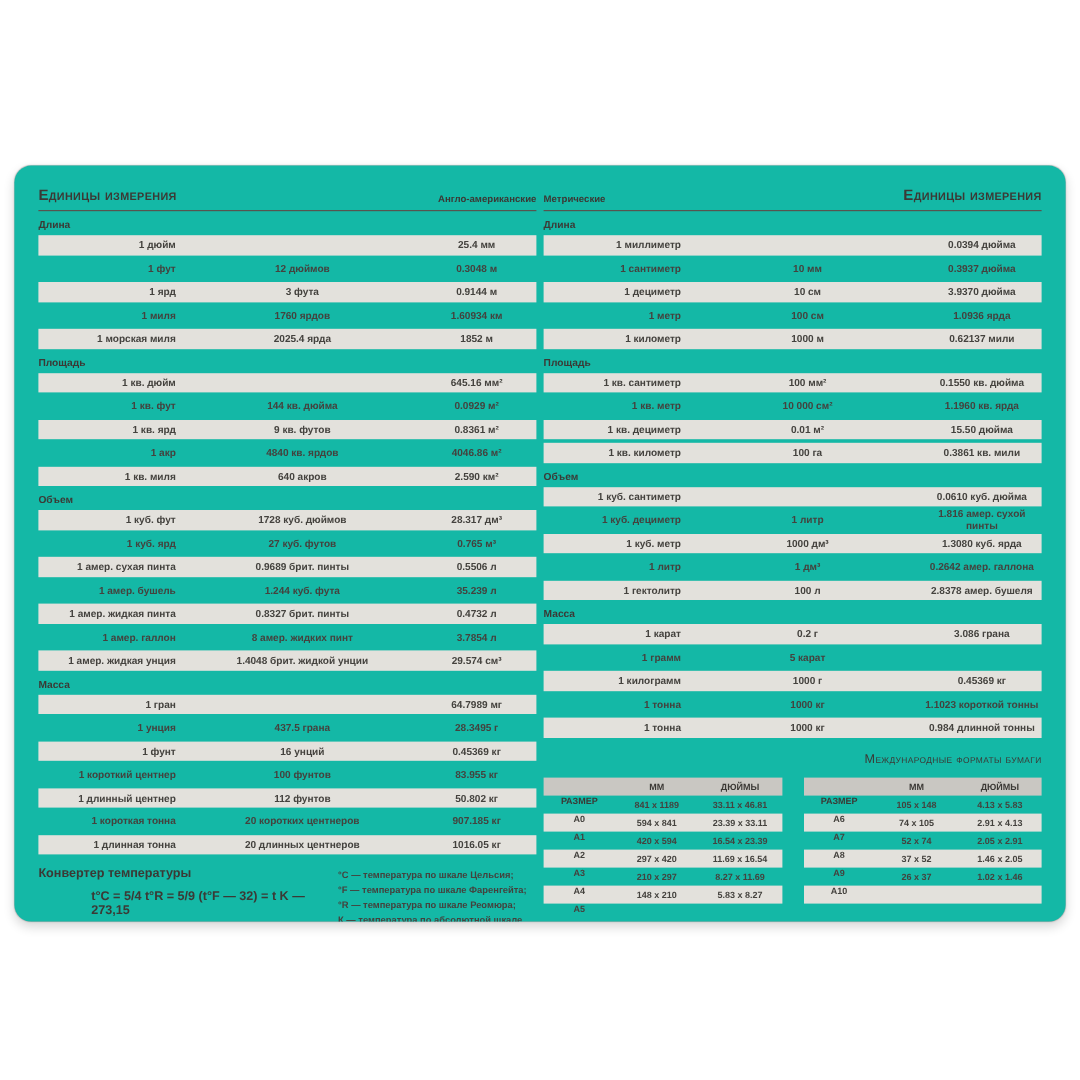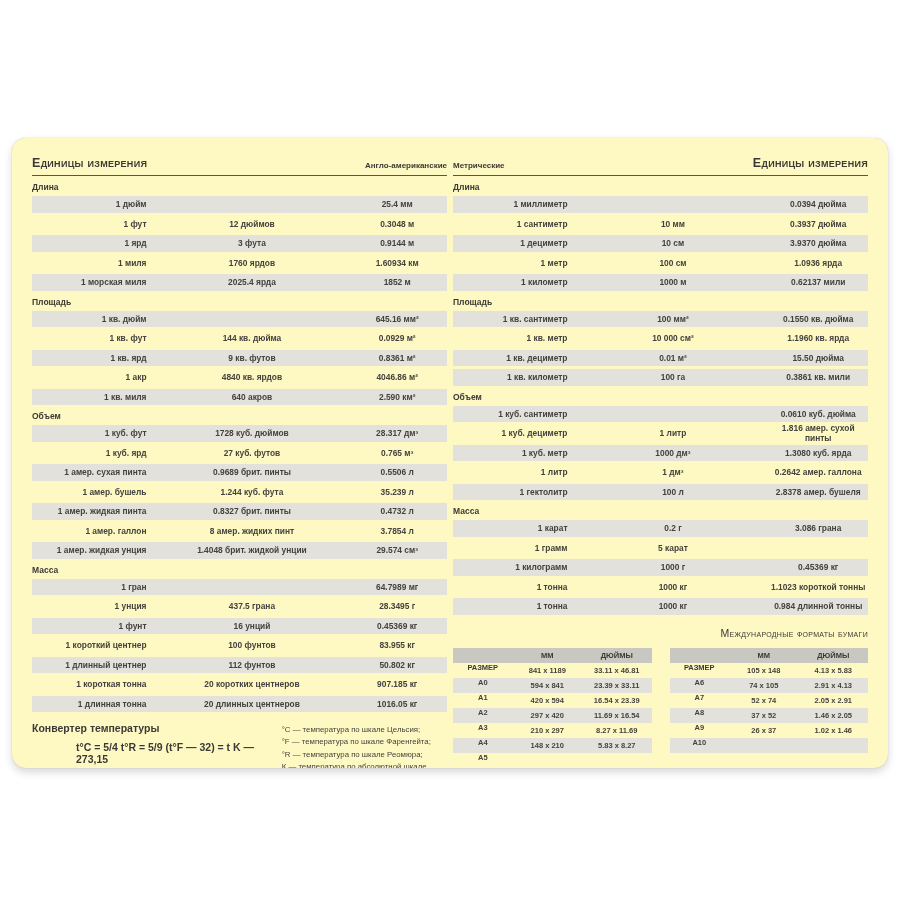--- a/index.html
+++ b/index.html
@@ -3,21 +3,21 @@
 <meta charset="utf-8">
 <style>
   html,body{margin:0;padding:0;}
   body{
     width:900px;height:900px;background:#ffffff;
     font-family:"Liberation Sans","DejaVu Sans",sans-serif;
     position:relative;overflow:hidden;
   }
   .page{
     position:absolute;left:12px;top:138px;width:876px;height:630px;
-    background:#fef9c3;border-radius:14px;
+    background:#14b8a6;border-radius:14px;
     box-shadow:0 4px 9px rgba(0,0,0,.16),0 0 1px rgba(0,0,0,.25);
     padding:13px 20px 0 20px;box-sizing:border-box;overflow:hidden;
     color:#403e3a;
   }
   .cols{display:flex;gap:6px;height:100%;}
   .col{width:50%;box-sizing:border-box;}
   .colhead{
     display:flex;justify-content:space-between;align-items:flex-end;
     border-bottom:1.5px solid #56544f;padding-bottom:5px;margin-bottom:2px;height:19px;
   }
@@ -32,21 +32,21 @@
     font-size:8.4px;font-weight:700;color:#44423e;
   }
   .row.stripe{background:#e3e1dc;}
   .c1{width:30%;text-align:right;padding-right:10px;box-sizing:border-box;}
   .c2{flex:1;text-align:center;}
   .c3{width:24%;text-align:center;}
   
   .tempblock{margin-top:10px;display:flex;justify-content:space-between;}
   .temptitle{font-size:10.5px;font-weight:700;margin-bottom:7px;color:#3b3935;}
   .formula{font-size:10.5px;font-weight:700;color:#3b3935;padding-left:44px;}
-  .tempnotes{width:41%;font-size:7.8px;font-weight:400;line-height:1.6;color:#44423e;padding-top:2px;}
+  .tempnotes{width:41%;font-size:7.8px;font-weight:700;line-height:1.6;color:#44423e;padding-top:2px;}
   
   .paper{margin-top:12px;}
   .papertitle{font-size:10.5px;font-weight:400;font-variant:small-caps;letter-spacing:.3px;margin-bottom:9px;color:#3b3935;text-align:right;}
   .papertables{display:flex;gap:18px;}
   .ptable{flex:1;}
   .prow{
     height:15px;display:flex;align-items:center;
     font-size:7.5px;font-weight:700;color:#44423e;
   }
   .prow.phead{background:#c9c7c2;color:#3b3935;}

